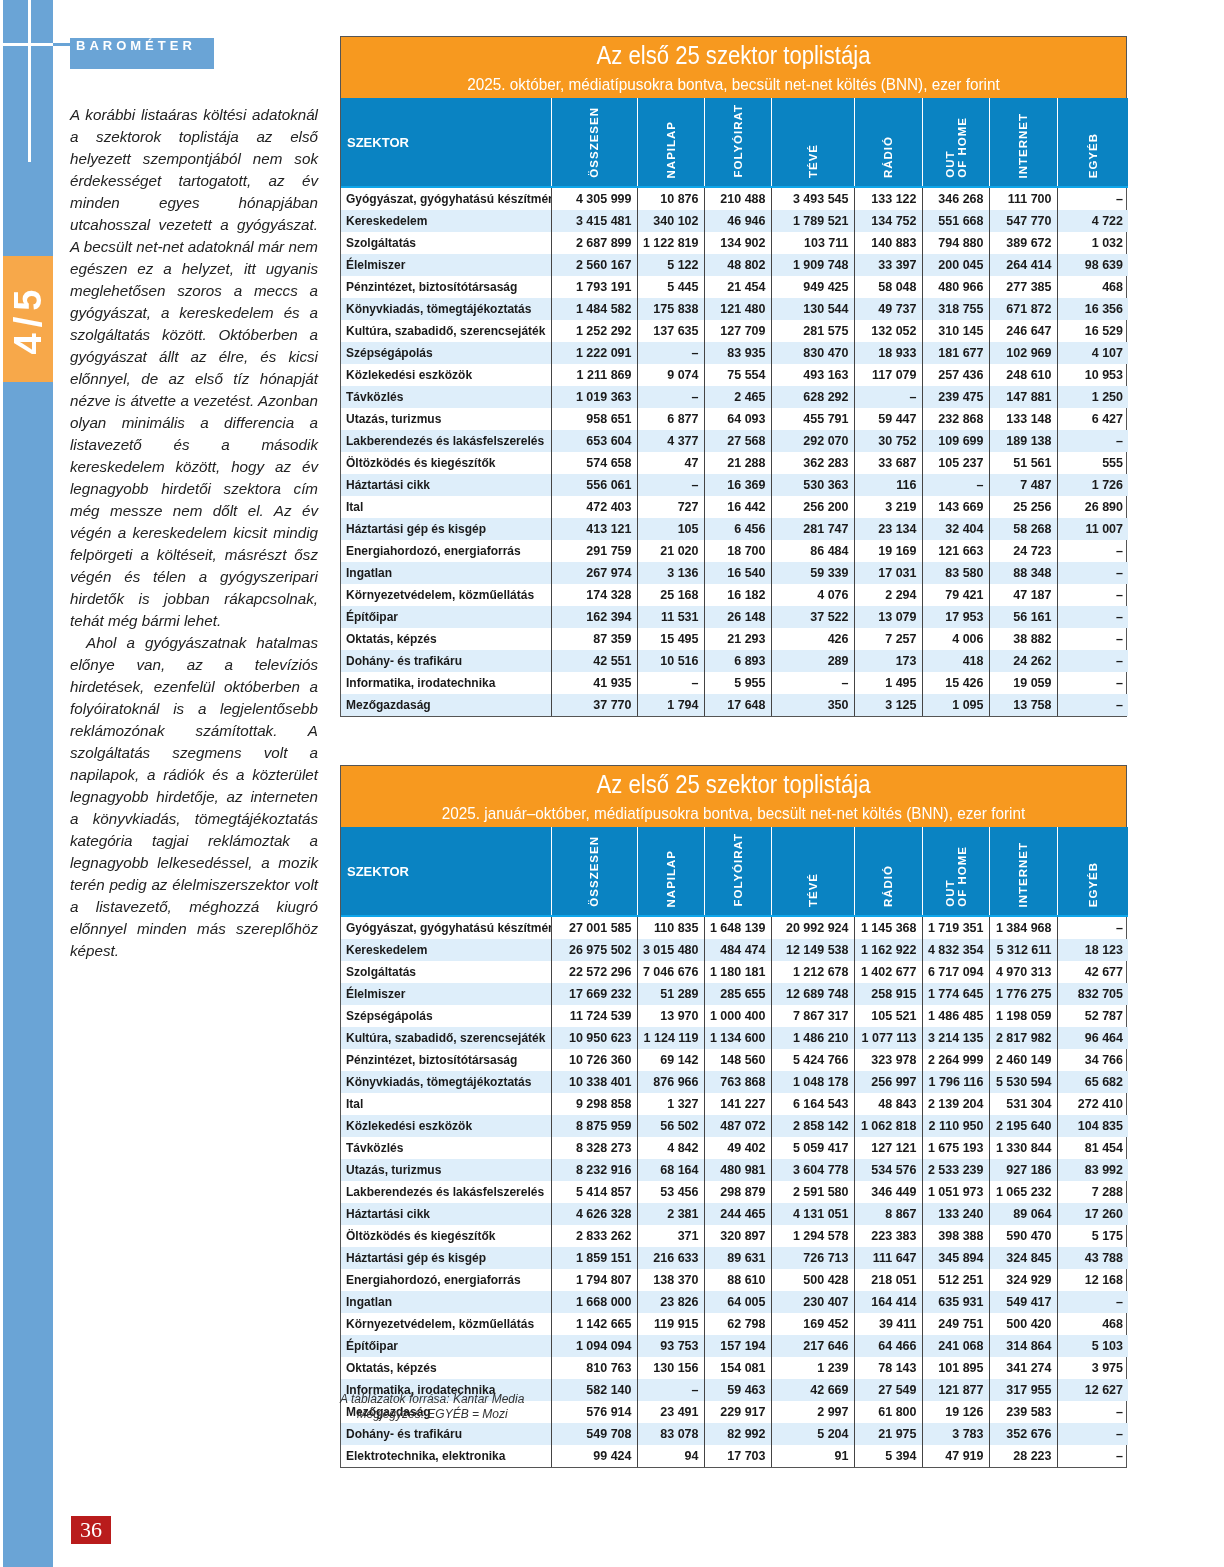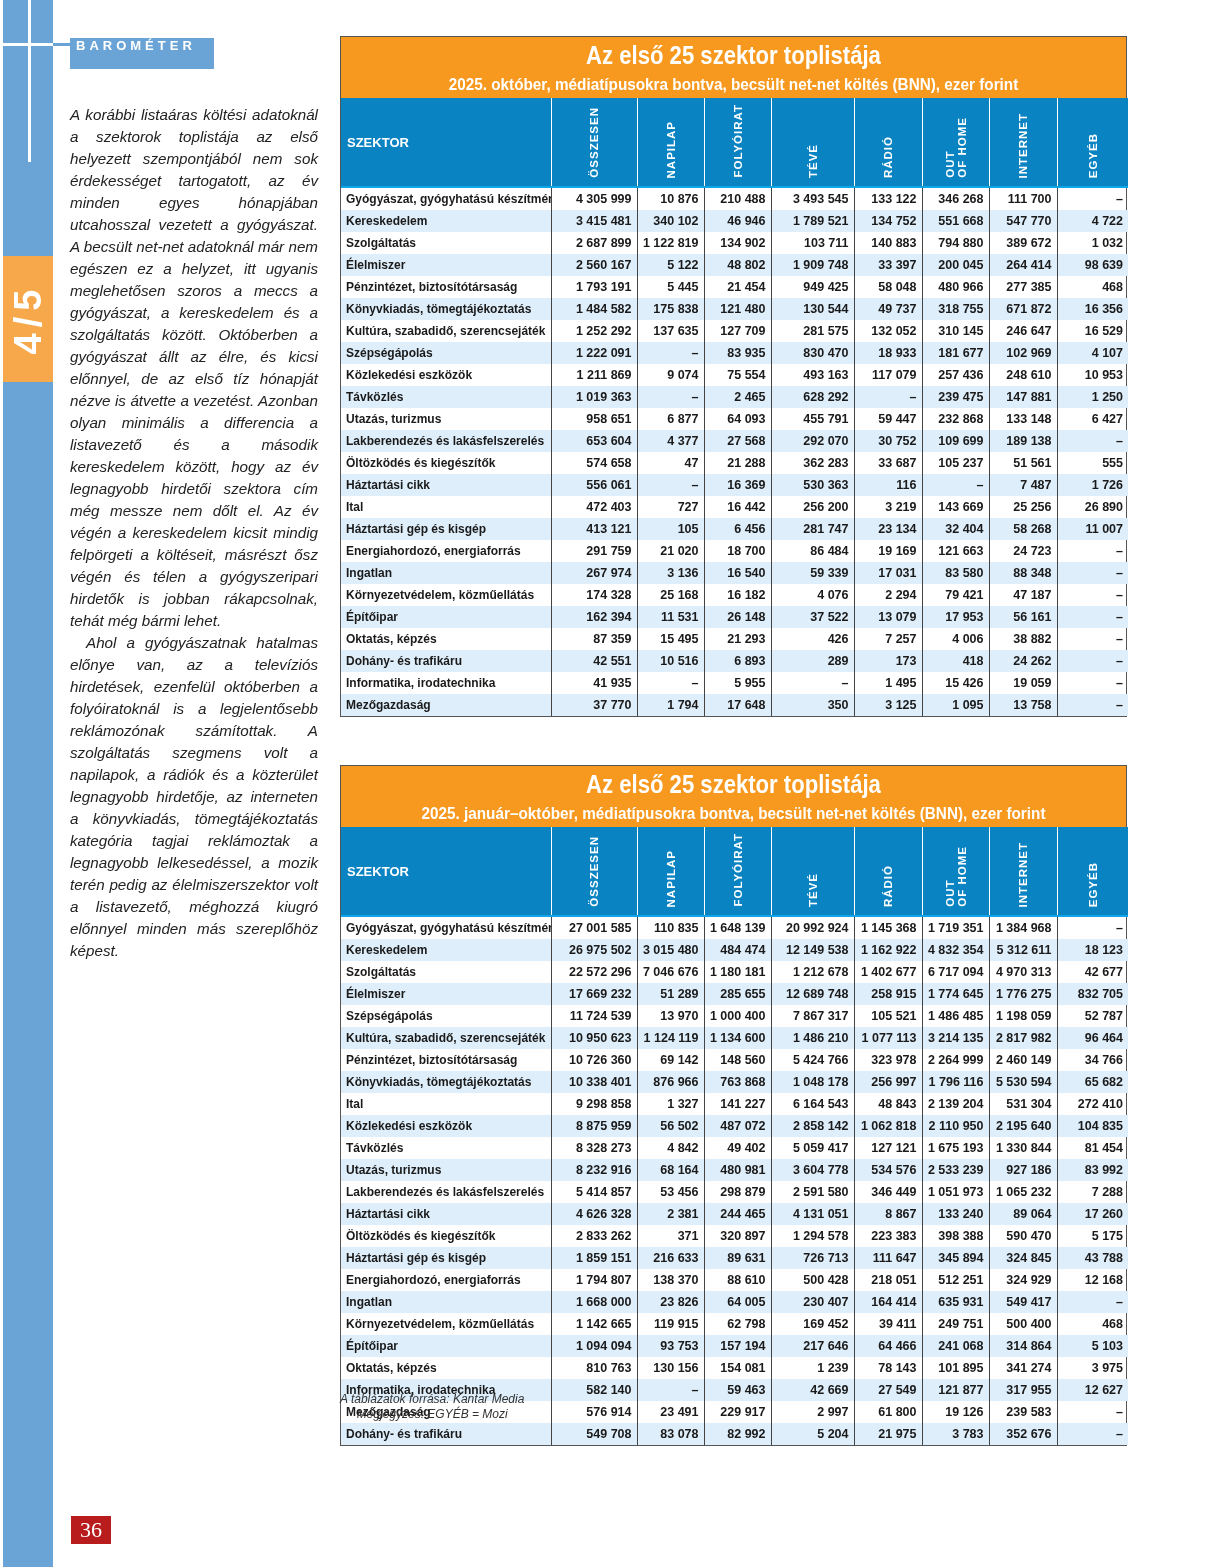--- a/index.html
+++ b/index.html
@@ -12,21 +12,21 @@
   .hline2{position:absolute;left:3px;top:43px;width:72px;height:3px;background:#6aa4d6;}
   .barometer{position:absolute;left:70px;top:38px;width:144px;height:31px;background:#6aa4d6;color:#fff;font-weight:bold;font-size:13px;letter-spacing:4px;line-height:15px;padding-left:6px;box-sizing:border-box;}
   .article{position:absolute;left:70px;top:104px;width:248px;font-style:italic;font-size:15.2px;line-height:22px;color:#222;text-align:justify;}
   .article p{margin:0;text-indent:0;}
   .article p + p{text-indent:16px;}
   .pagenum{position:absolute;left:71px;top:1516px;width:40px;height:28px;background:#b91c1c;color:#fff;font-family:"Liberation Serif",serif;font-size:22px;line-height:28px;text-align:center;}
 
   .tbl-wrap{position:absolute;left:340px;width:787px;border:1px solid #555;box-sizing:border-box;}
   .t1{top:36px;}
   .t2{top:765px;}
-  .tbl-head{background:#f7991f;color:#fff;text-align:center;font-weight:bold;}
+  .tbl-head{background:#f7991f;color:#fff;text-align:center;}
   .tbl-title{font-size:26px;line-height:34px;padding-top:1px;font-family:"Liberation Sans",sans-serif;transform:scaleX(0.85);}
   .tbl-sub{font-size:17px;line-height:26px;transform:scaleX(0.9);}
   table{border-collapse:collapse;width:100%;table-layout:fixed;}
   th{background:#0a83c2;color:#fff;font-size:11.5px;font-weight:bold;height:82px;border-left:1px solid #fff;vertical-align:bottom;padding:0 0 6px 0;position:relative;}
   th:first-child{border-left:none;text-align:left;vertical-align:middle;padding:0 0 0 6px;font-size:13px;}
   th .vt{display:inline-block;writing-mode:vertical-rl;transform:rotate(180deg);letter-spacing:1px;line-height:12px;white-space:pre;text-align:left;}
   td{font-size:12.5px;font-weight:bold;height:22px;line-height:22px;padding:0 5px;text-align:right;border-left:1px solid #444;white-space:nowrap;overflow:hidden;}
   td:first-child{text-align:left;border-left:none;padding-left:5px;font-size:12px;}
   tbody tr:nth-child(even) td{background:#deeefa;}
   thead tr{border-bottom:2px solid #0ea5e9;}
@@ -583,21 +583,21 @@
           <td>–</td>
         </tr>
         <tr>
           <td>Környezetvédelem, közműellátás</td>
           <td>1 142 665</td>
           <td>119 915</td>
           <td>62 798</td>
           <td>169 452</td>
           <td>39 411</td>
           <td>249 751</td>
-          <td>500 400</td>
+          <td>500 420</td>
           <td>468</td>
         </tr>
         <tr>
           <td>Építőipar</td>
           <td>1 094 094</td>
           <td>93 753</td>
           <td>157 194</td>
           <td>217 646</td>
           <td>64 466</td>
           <td>241 068</td>
@@ -641,20 +641,31 @@
           <td>Dohány- és trafikáru</td>
           <td>549 708</td>
           <td>83 078</td>
           <td>82 992</td>
           <td>5 204</td>
           <td>21 975</td>
           <td>3 783</td>
           <td>352 676</td>
           <td>–</td>
         </tr>
+        <tr>
+          <td>Elektrotechnika, elektronika</td>
+          <td>99 424</td>
+          <td>94</td>
+          <td>17 703</td>
+          <td>91</td>
+          <td>5 394</td>
+          <td>47 919</td>
+          <td>28 223</td>
+          <td>–</td>
+        </tr>
       </tbody>
   </table>
 </div>
 
 <div class="notes">
   <div>A táblázatok forrása: Kantar Media</div>
   <div>Megjegyzés: EGYÉB = Mozi</div>
 </div>
 
 </body></html>

